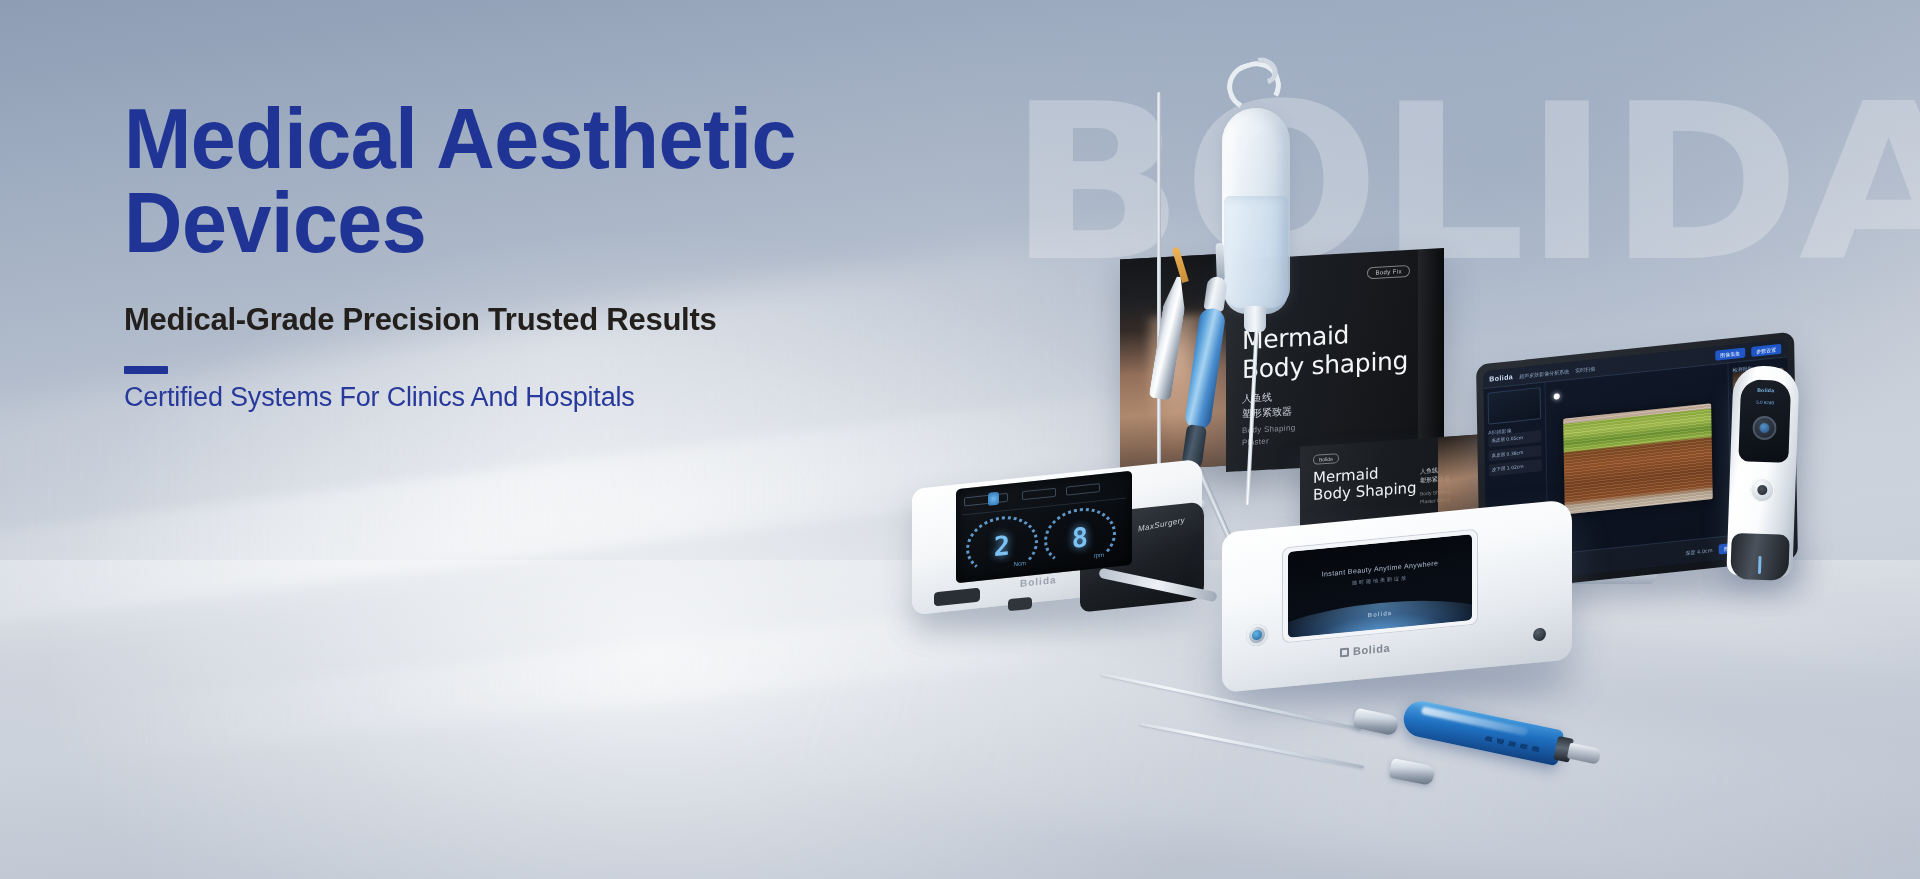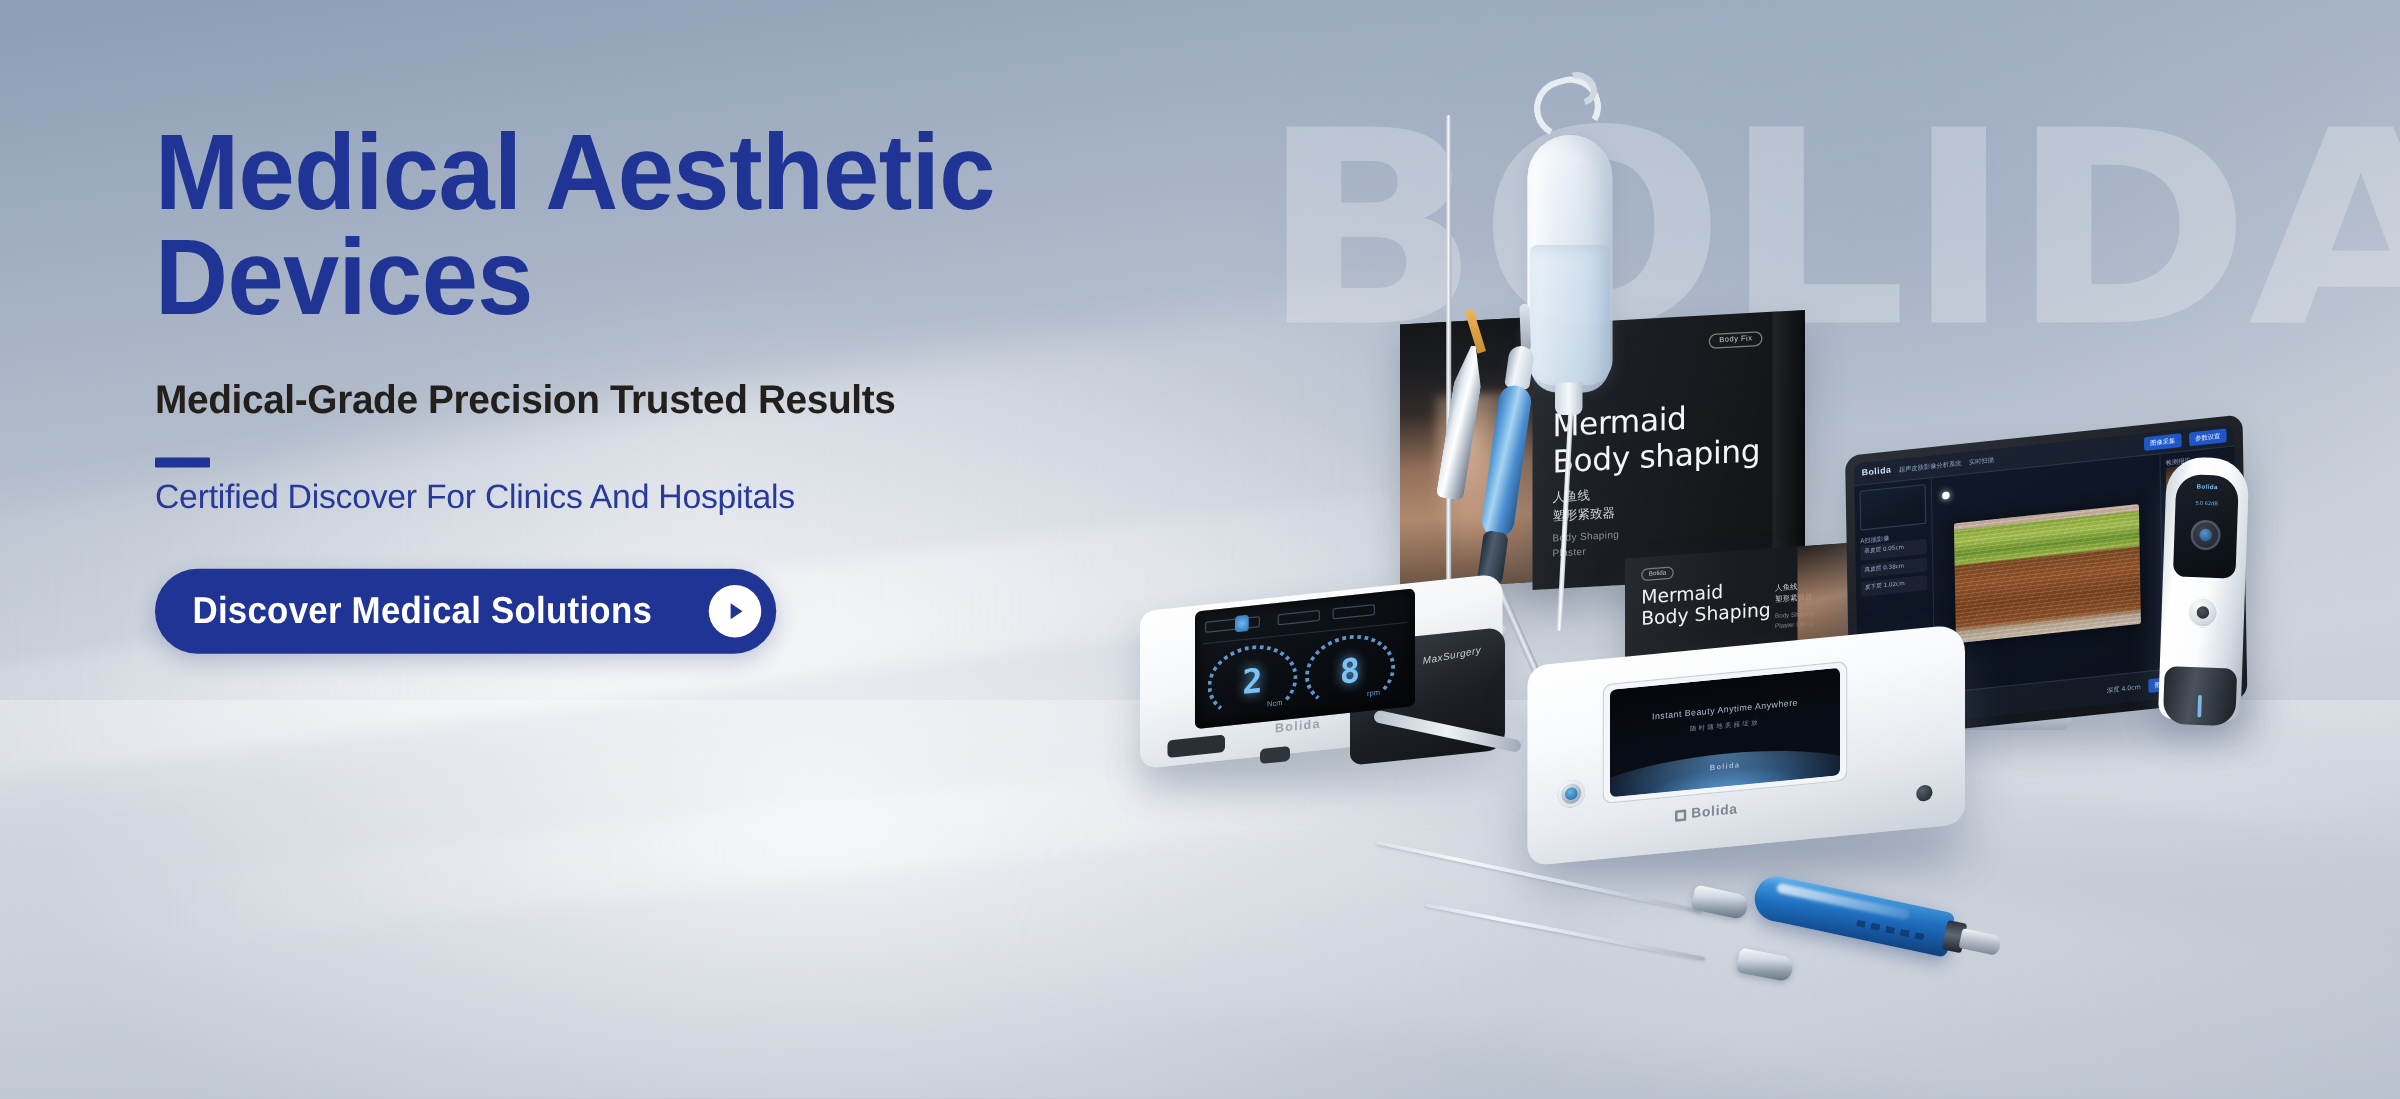--- a/index.html
+++ b/index.html
@@ -768,30 +768,22 @@
 
   <div class="watermark">BOLIDA</div>
 
   <div class="copy">
     <h1 class="headline">Medical Aesthetic
 Devices</h1>
     <div class="subhead">Medical-Grade Precision Trusted Results</div>
     <div class="divider"></div>
 
 
-    <div class="cert-sub">Certified Discover For Clinics And Hospitals</div>
-
-    <button class="cta">
-      <span class="cta-label">Discover Medical Solutions</span>
-      <span class="cta-arrow">
-        <svg width="20" height="20" viewBox="0 0 20 20" aria-hidden="true">
-          <path d="M6.5 3.6 L16 10 L6.5 16.4 Z" fill="#1f3494"></path>
-        </svg>
-      </span>
-    </button>
+    <div class="cert-sub">Certified Systems For Clinics And Hospitals</div>
+
   </div>
 
   <div class="scene">
 
     <div class="shadow sa"></div>
     <div class="shadow sb"></div>
     <div class="shadow sc"></div>
     <div class="shadow sd"></div>
 
     <div class="model-panel"></div>

